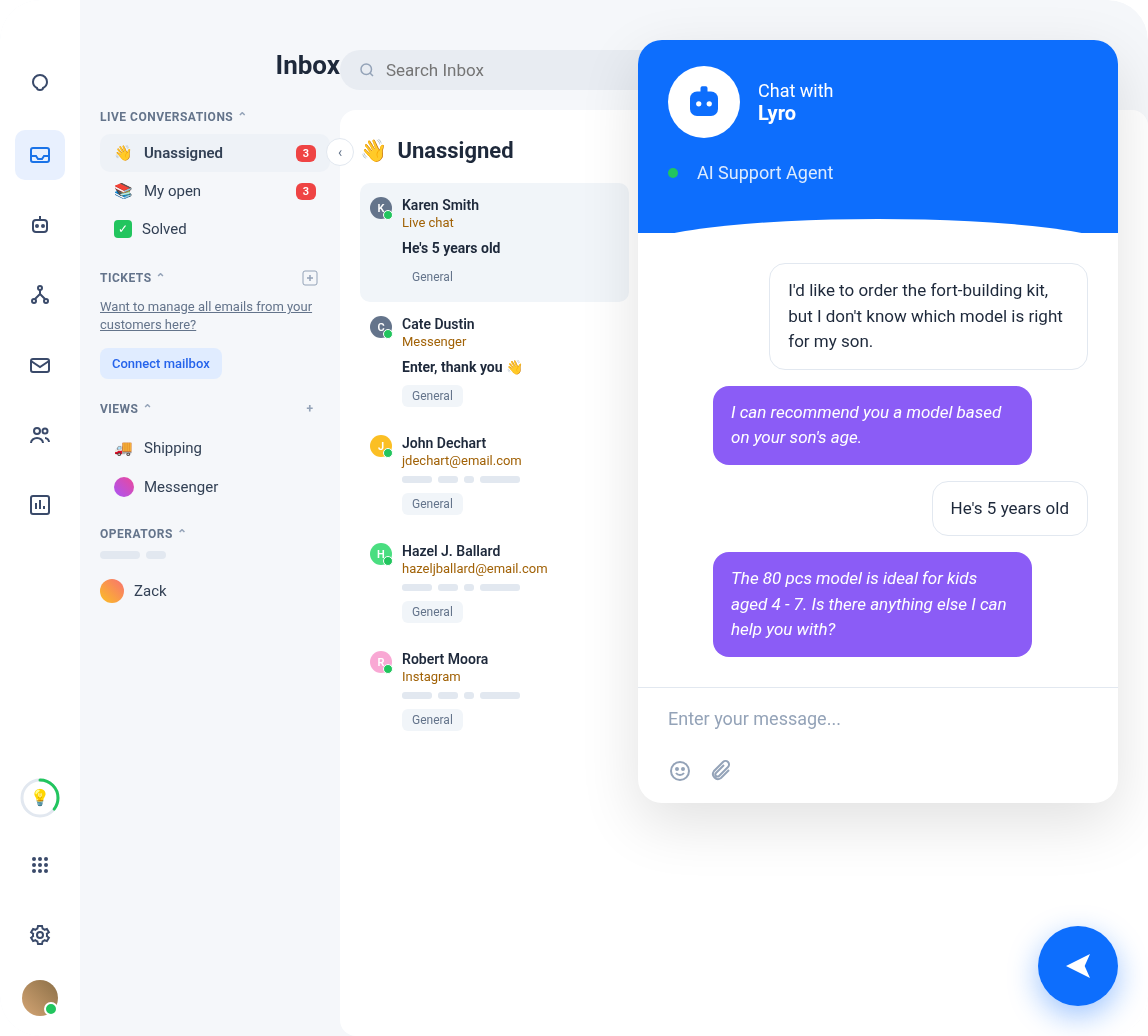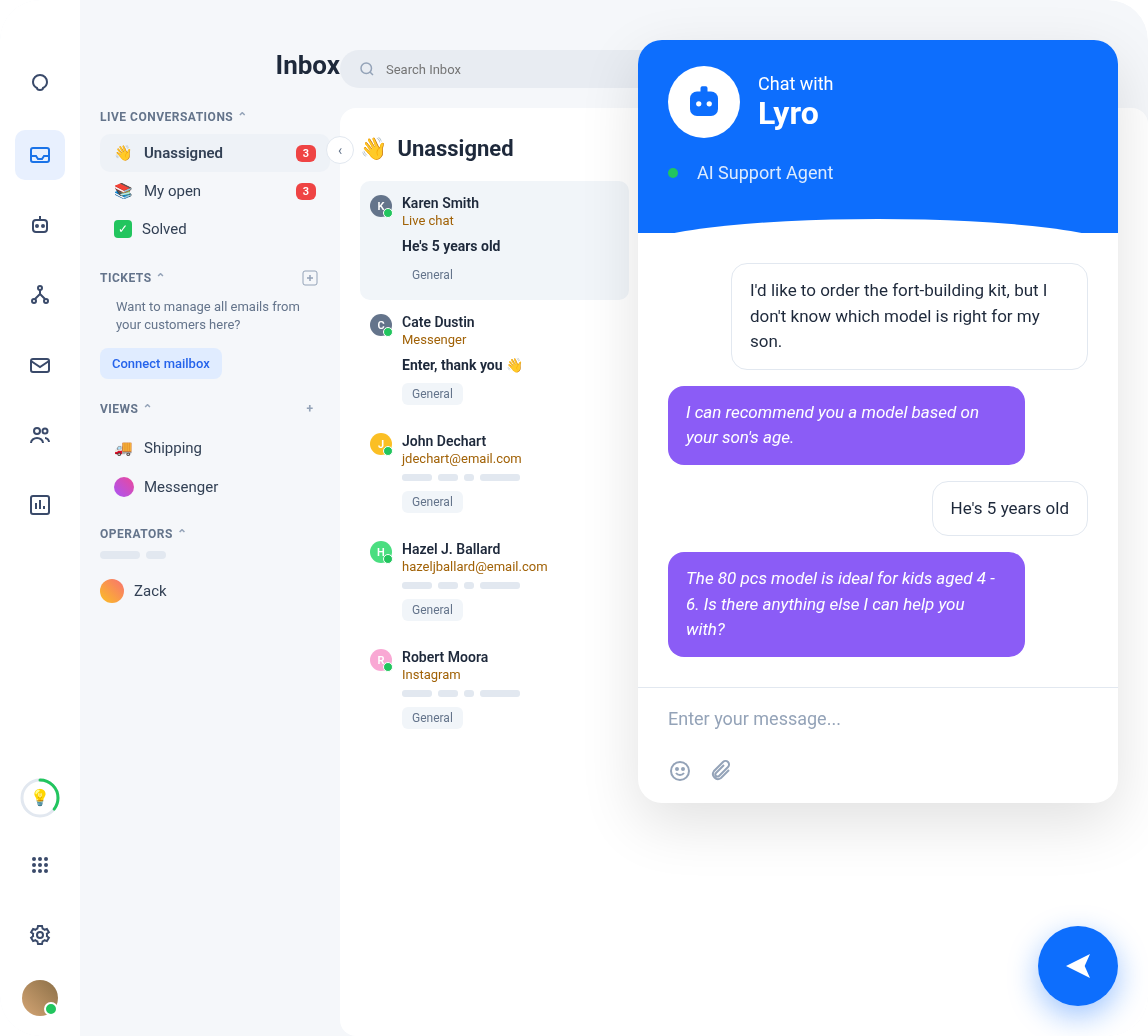--- a/index.html
+++ b/index.html
@@ -21,33 +21,33 @@
     .sidebar { width: 260px; padding: 50px 0 0 20px; }
     .sidebar h1 { font-size: 26px; font-weight: 700; color: #1e293b; margin-bottom: 30px; text-align: right; }
     .section-title { font-size: 12px; font-weight: 700; letter-spacing: 0.5px; color: #64748b; text-transform: uppercase; display: flex; align-items: center; gap: 4px; margin: 20px 0 10px; }
     .section-title .chev { color: #94a3b8; }
     .section-title .add-btn { margin-left: auto; margin-right: 20px; color: #94a3b8; width: 20px; height: 20px; display:flex; align-items:center; justify-content:center; border-radius:4px; }
     .nav-item { display: flex; align-items: center; gap: 10px; padding: 10px 14px; border-radius: 10px; cursor: pointer; font-size: 15px; color: #334155; margin-right: 10px; }
     .nav-item.active { background: #eef2f7; font-weight: 600; }
     .nav-item .emoji { width: 20px; text-align: center; }
     .nav-item .solved-check { width:18px; height:18px; background:#22c55e; border-radius:4px; display:inline-flex; align-items:center; justify-content:center; color:#fff; font-size:12px; }
     .badge { margin-left: auto; background: #ef4444; color: #fff; font-size: 11px; font-weight: 600; padding: 2px 7px; border-radius: 6px; }
-    .tickets-help { font-size: 13px; color: #64748b; line-height: 1.4; margin: 8px 16px; padding-right: 20px; }
+    .tickets-help { font-size: 13px; color: #64748b; line-height: 1.4; margin: 8px 0; padding-right: 20px; text-decoration: underline; }
     .connect-btn { display: inline-block; background: #e0ecff; color: #2563eb; font-size: 13px; font-weight: 500; padding: 8px 12px; border-radius: 8px; cursor: pointer; margin-top: 6px; }
     .op-placeholder { display: flex; gap: 6px; margin: 8px 0 14px; }
     .op-placeholder span { height: 8px; border-radius: 4px; background: #e2e8f0; }
     .op-placeholder span:nth-child(1){width:40px;} .op-placeholder span:nth-child(2){width:20px;}
     .op-item { display:flex; align-items:center; gap:10px; padding:6px 0; font-size:15px; color:#334155; cursor:pointer; }
     .op-av { width:24px; height:24px; border-radius:50%; background:linear-gradient(45deg,#fbbf24,#f87171); font-size:12px; }
 
     
     .main { flex: 1; display: flex; flex-direction: column; position: relative; }
     .search-bar { margin: 50px 0 20px 0; }
     .search-input-wrap { width: 340px; background: #e8ecf2; border-radius: 24px; padding: 10px 18px; display: flex; align-items: center; gap: 10px; color: #94a3b8; }
-    .search-input-wrap input { border: none; background: transparent; outline: none; font-size: 13px; flex: 1; color: #334155; }
+    .search-input-wrap input { border: none; background: transparent; outline: none; font-size: 17px; flex: 1; color: #334155; }
     .search-input-wrap svg { width: 18px; height: 18px; }
 
     .content { background: #fff; border-radius: 16px; flex: 1; display: flex; position: relative; overflow: visible; }
     .collapse-btn { position: absolute; left: -14px; top: 28px; width: 28px; height: 28px; background: #fff; border: 1px solid #e2e8f0; border-radius: 50%; display: flex; align-items: center; justify-content: center; color: #64748b; cursor: pointer; font-size: 14px; }
     .convo-list { width: 310px; padding: 28px 20px; border-right: 1px solid transparent; }
     .convo-list h2 { font-size: 22px; font-weight: 700; color: #1e293b; display: flex; align-items: center; gap: 10px; margin-bottom: 20px; }
     .convo-item { padding: 14px 10px; border-radius: 10px; cursor: pointer; }
     .convo-item.active { background: #f1f5f9; }
     .convo-head { display: flex; gap: 10px; }
     .avatar-sm { width: 22px; height: 22px; border-radius: 50%; display: flex; align-items: center; justify-content: center; font-size: 11px; font-weight: 600; color: #fff; position: relative; flex-shrink: 0; }
@@ -59,25 +59,25 @@
     .convo-skeleton span { height:7px; border-radius:3px; background:#e2e8f0; }
     .tag { display: inline-block; background: #f1f5f9; color: #64748b; font-size: 12px; padding: 4px 10px; border-radius: 6px; margin-left: 32px; }
 
     
     .chat-widget { position: absolute; right: 30px; top: 40px; width: 480px; background: #fff; border-radius: 24px; box-shadow: 0 20px 60px rgba(0,0,0,0.12); overflow: hidden; display: flex; flex-direction: column; }
     .chat-header { background: #0d6efd; color: #fff; padding: 26px 30px 50px; position: relative; }
     .chat-header-top { display: flex; align-items: center; gap: 18px; }
     .bot-avatar { width: 72px; height: 72px; background: #fff; border-radius: 50%; display: flex; align-items: center; justify-content: center; }
     .bot-avatar svg { width: 42px; height: 42px; }
     .chat-title-small { font-size: 18px; }
-    .chat-title-big { font-size: 32px; font-weight: 700; }
+    .chat-title-big { font-size: 20px; font-weight: 700; }
     .chat-status { margin-top: 24px; font-size: 18px; display: flex; align-items: center; gap: 19px; color: #dbeafe; }
     .status-dot { width: 10px; height: 10px; background: #22c55e; border-radius: 50%; }
     .chat-header::after { content:''; position:absolute; bottom:-1px; left:0; right:0; height:30px; background:#fff; border-radius: 50% 50% 0 0 / 30px 30px 0 0; transform: translateY(15px); }
-    .chat-body { padding: 30px 30px 20px; display: flex; flex-direction: column; gap: 16px; }
+    .chat-body { padding: 30px 30px 20px; display: flex; flex-direction: column; gap: 16px; margin-left: 45px; }
     .msg { max-width: 85%; padding: 14px 18px; border-radius: 16px; font-size: 17px; line-height: 1.5; }
     .msg.user { background: #fff; border: 1px solid #e2e8f0; color: #1e293b; align-self: flex-end; }
     .msg.bot { background: #8b5cf6; color: #fff; align-self: flex-start; font-style: italic; }
     .chat-divider { border-top: 1px solid #e2e8f0; margin: 10px 0; }
     .chat-input-row { padding: 0 30px 20px; }
     .chat-input-row .placeholder { font-size: 18px; color: #94a3b8; padding: 10px 0; }
     .chat-icons { display: flex; gap: 16px; padding: 0 30px 20px; color: #94a3b8; }
     .chat-icons svg { width: 24px; height: 24px; cursor: pointer; }
 
     .send-fab { position: absolute; right: 30px; bottom: 30px; width: 80px; height: 80px; background: #0d6efd; border-radius: 50%; display: flex; align-items: center; justify-content: center; box-shadow: 0 10px 30px rgba(13,110,253,0.4); cursor: pointer; }
@@ -340,21 +340,21 @@
         </div>
         <div class="chat-status">
           <span class="status-dot"></span>
           <span>AI Support Agent</span>
         </div>
       </div>
       <div class="chat-body" id="chat-body">
           <div class="msg user">I'd like to order the fort-building kit, but I don't know which model is right for my son.</div>
           <div class="msg bot">I can recommend you a model based on your son's age.</div>
           <div class="msg user">He's 5 years old</div>
-          <div class="msg bot">The 80 pcs model is ideal for kids aged 4 - 6. Is there anything else I can help you with?</div>
+          <div class="msg bot">The 80 pcs model is ideal for kids aged 4 - 7. Is there anything else I can help you with?</div>
         </div>
       <div class="chat-divider"></div>
       <div class="chat-input-row">
         <div class="placeholder">Enter your message...</div>
       </div>
       <div class="chat-icons">
         <svg viewBox="0 0 24 24" fill="none" stroke="currentColor" stroke-width="2">
             <circle cx="12" cy="12" r="9"></circle>
             <path d="M8 14s1.5 2 4 2 4-2 4-2"></path>
             <circle cx="9" cy="10" r="1" fill="currentColor"></circle>

